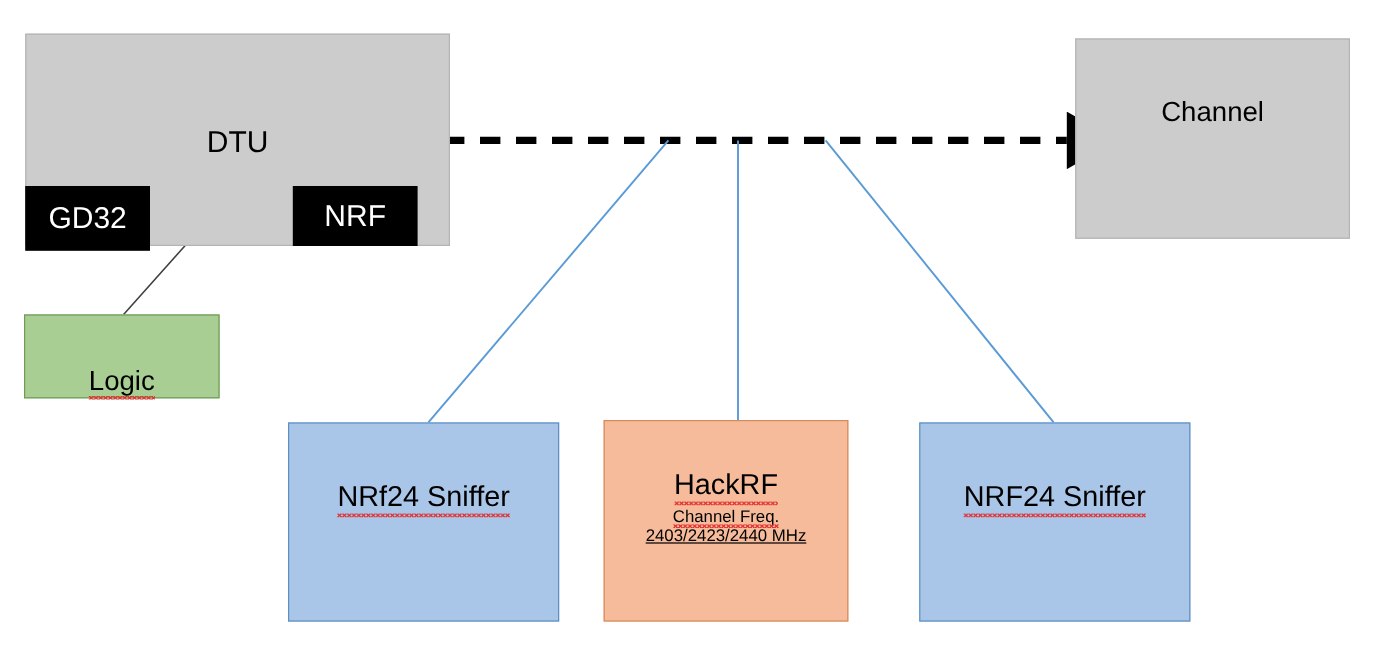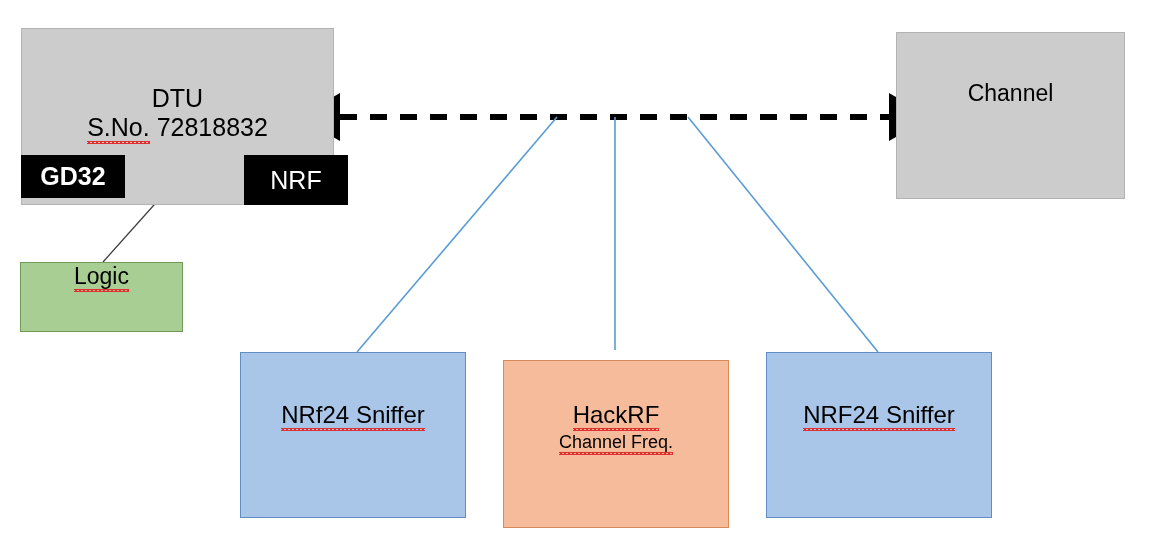--- a/index.html
+++ b/index.html
@@ -17,35 +17,35 @@
     height: 543px;
     background: #ffffff;
     overflow: hidden;
   }
   .node {
     position: absolute;
     box-sizing: border-box;
     display: flex;
     flex-direction: column;
     align-items: center;
-    justify-content: flex-start;
+    justify-content: flex-end;
     text-align: center;
     line-height: 1.16;
     color: #000000;
   }
   
   #dtu-box {
     left: 21px;
     top: 28px;
-    width: 313px;
+    width: 354px;
     height: 177px;
     background: #cccccc;
     border: 1px solid #b3b3b3;
     justify-content: flex-start;
-    padding-top: 55px;
+    padding-top: 76px;
   }
   #dtu-box .ln {
     font-size: 25px;
   }
   
   #inverter-box {
     left: 896px;
     top: 32px;
     width: 229px;
     height: 167px;
@@ -65,22 +65,21 @@
     color: #ffffff;
     display: flex;
     align-items: center;
     justify-content: center;
     font-size: 25px;
   }
   #gd32-chip {
     left: 21px;
     top: 155px;
     width: 104px;
-    height: 43px;
-    font-weight: bold;
+    height: 54px;
   }
   #nrf-chip {
     left: 244px;
     top: 155px;
     width: 104px;
     height: 50px;
   }
   
   #logic-box {
     left: 20px;
@@ -116,34 +115,33 @@
     border: 1px solid #5e8fc4;
     padding-top: 48px;
     justify-content: flex-start;
   }
   #nrf24-right-box .ln {
     font-size: 24px;
   }
   #hackrf-box {
     left: 503px;
     top: 350px;
-    width: 226px;
+    width: 204px;
     height: 168px;
     background: #f5bb9a;
     border: 1px solid #d88a5c;
     padding-top: 40px;
     justify-content: flex-start;
-    margin-top: 10px;
   }
   #hackrf-box .ln-title {
     font-size: 24px;
     margin-bottom: 3px;
   }
   #hackrf-box .ln-sm {
-    font-size: 18px;
+    font-size: 14px;
     text-decoration: underline;
   }
   
   .sq {
     position: relative;
     display: inline-block;
   }
   .sq::after {
     content: "";
     position: absolute;
@@ -206,24 +204,20 @@
     <g>
       <line x1="615" y1="117" x2="615" y2="350" stroke="#5b9bd5" stroke-width="1.6"></line>
     </g>
     <g>
       <line x1="688" y1="117" x2="878" y2="352" stroke="#5b9bd5" stroke-width="1.6"></line>
     </g>
   </svg>
 
   <div class="node" id="dtu-box">
     <div class="ln">DTU</div>
-    <div class="ln">
-      <span class="sq">S.No.</span>
-      <span>72818832</span>
-    </div>
   </div>
 
   <div class="node" id="inverter-box">
     <div class="ln">Channel</div>
   </div>
 
   <div class="chip" id="gd32-chip">
     <span>GD32</span>
   </div>
   <div class="chip" id="nrf-chip">
@@ -242,20 +236,21 @@
     </div>
   </div>
 
   <div class="node" id="hackrf-box">
     <div class="ln-title">
       <span class="sq">HackRF</span>
     </div>
     <div class="ln-sm">
       <span class="sq">Channel Freq.</span>
     </div>
+    <div class="ln-sm">2403/2423/2440 MHz</div>
   </div>
 
   <div class="node" id="nrf24-right-box">
     <div class="ln">
       <span class="sq">NRF24 Sniffer</span>
     </div>
   </div>
 
 </div>
 

